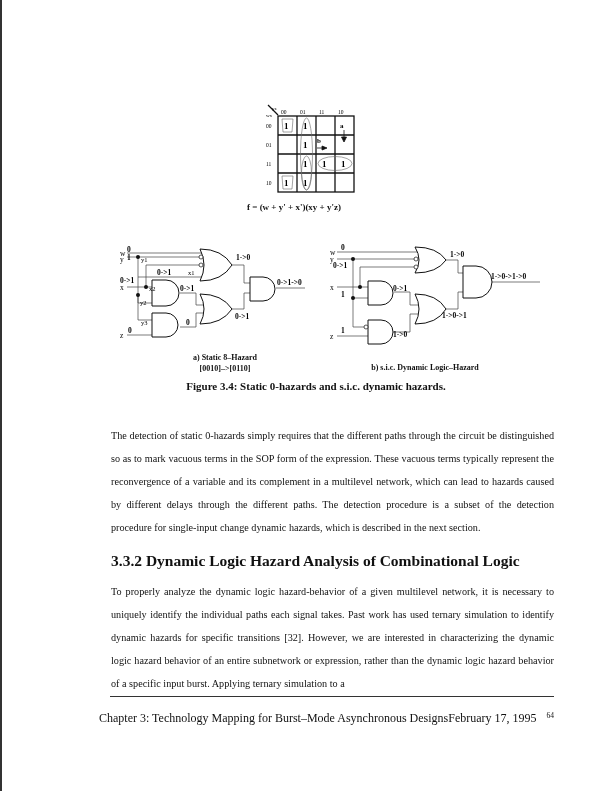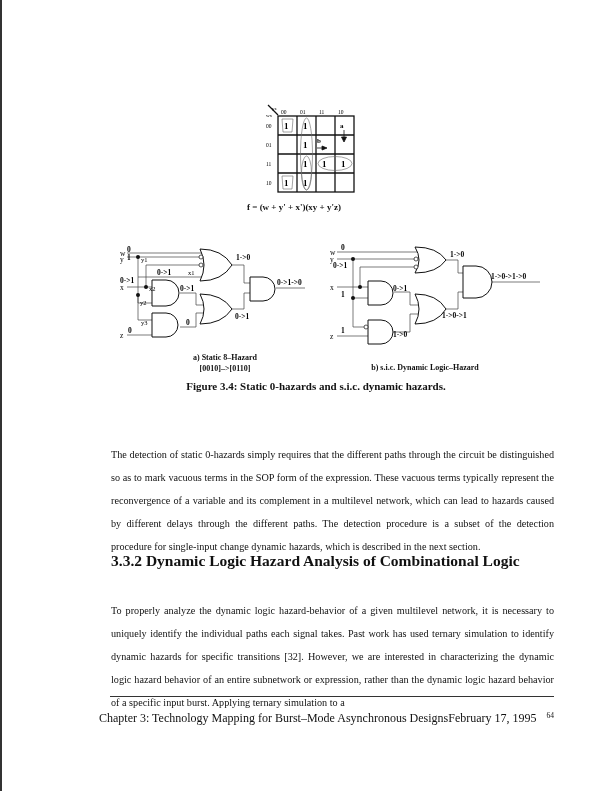--- a/index.html
+++ b/index.html
@@ -4,21 +4,21 @@
 <style>
   html,body{margin:0;padding:0;}
   body{width:612px;height:791px;background:#fff;position:relative;overflow:hidden;font-family:"Liberation Serif",serif;color:#111;}
   .edge{position:absolute;left:0;top:0;width:2px;height:791px;background:#333;}
   .abs{position:absolute;}
   svg text{font-family:"Liberation Serif",serif;}
   .kmap-caption{left:0;width:588px;top:202px;text-align:center;font-size:9px;font-weight:bold;}
   .sub-a{left:150px;width:150px;top:352px;text-align:center;font-size:8px;font-weight:bold;line-height:11px;}
   .sub-b{left:325px;width:200px;top:352px;text-align:center;font-size:8px;font-weight:bold;line-height:11px;margin-top:10px;}
   .fig-caption{left:0;width:612px;top:380px;text-align:center;font-size:11px;font-weight:bold;margin-left:10px;}
-  .para{left:111px;width:443px;font-size:10.2px;line-height:23px;text-align:justify;text-align-last:left;margin-top:19px;}
+  .para{left:111px;width:443px;font-size:10.2px;line-height:23px;text-align:justify;text-align-last:left;}
   .p1{top:424px;}
   .heading{left:111px;top:552px;font-size:15.5px;font-weight:bold;}
   .p2{top:580px;}
   .rule{left:110px;top:696px;width:444px;height:1px;background:#333;}
   .footer-left{left:99px;top:711px;font-size:12px;}
   .footer-right{left:534px;top:711px;font-size:7.5px;width:20px;text-align:right;}
 </style>
 </head>
 <body>
 

